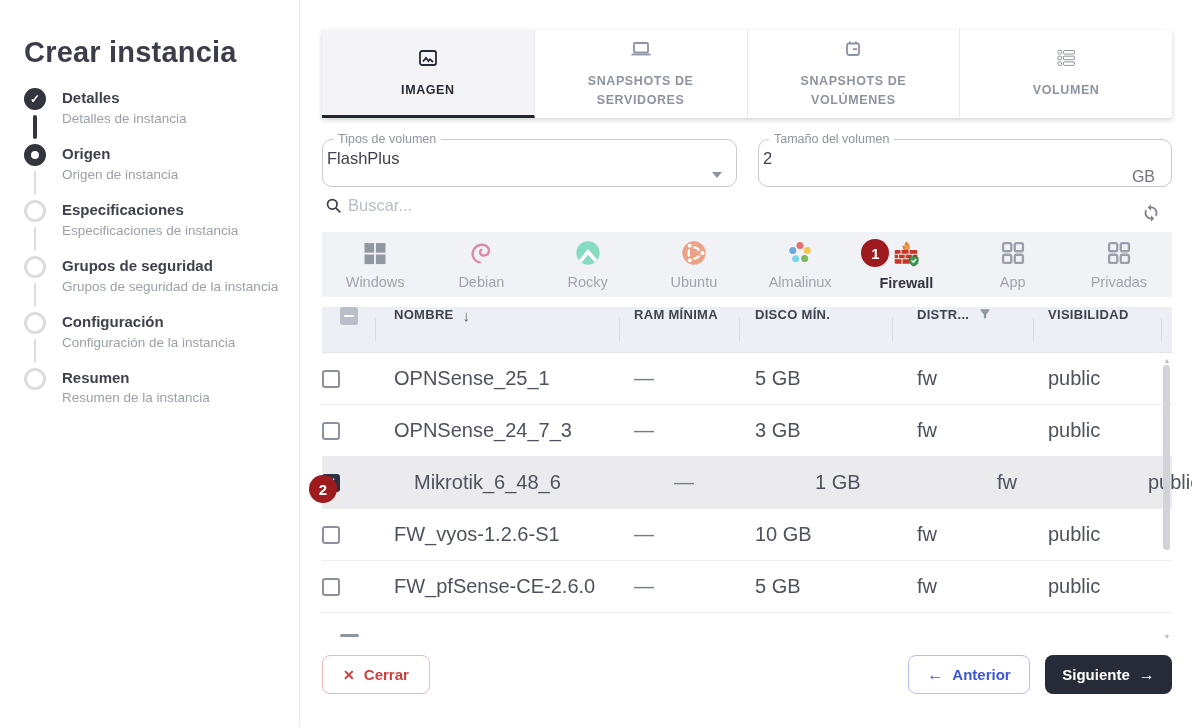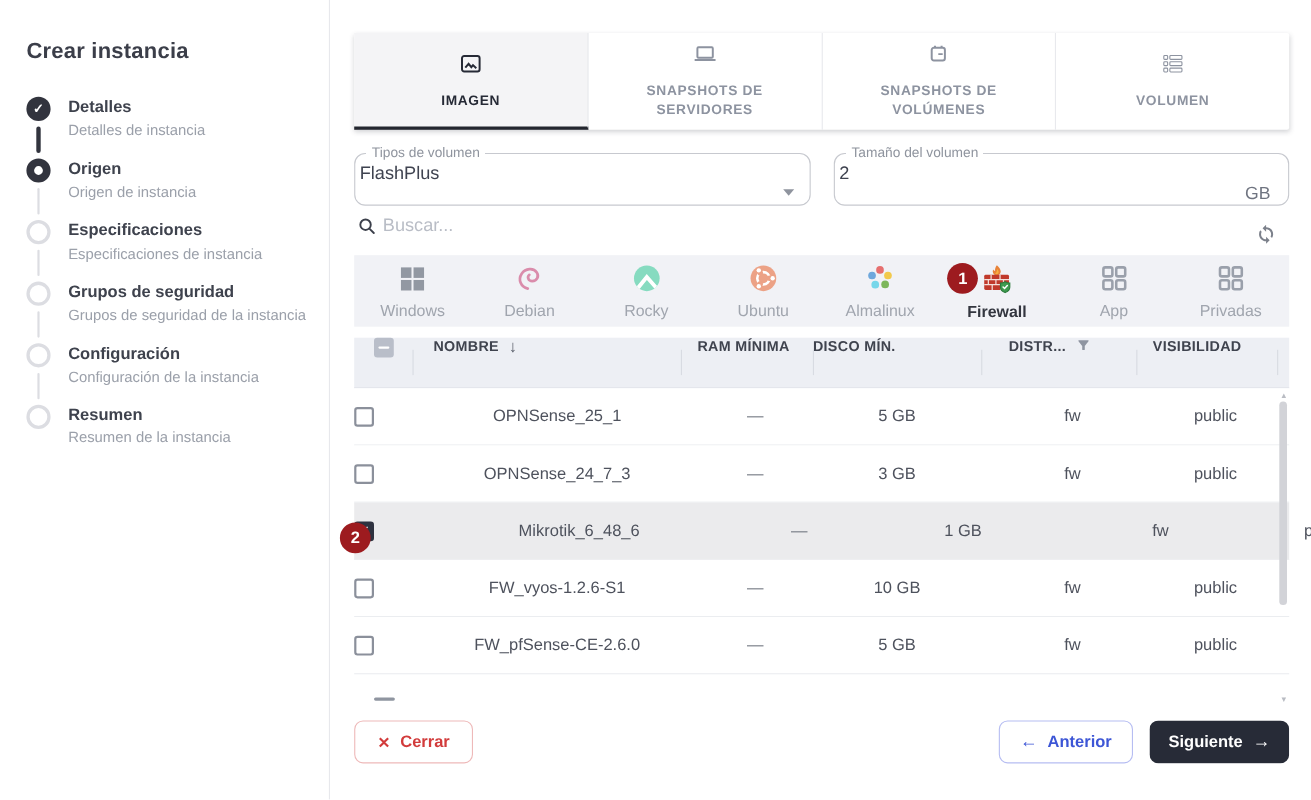--- a/index.html
+++ b/index.html
@@ -2,21 +2,21 @@
 <html><head>
 <meta charset="utf-8">
 <style>
   * { box-sizing: border-box; margin: 0; padding: 0; }
   html,body { background:#fff; }
   body { font-family: "Liberation Sans", sans-serif; color:#3e424d; }
   .canvas { position:relative; width:1192px; height:727px; background:#fff; overflow:hidden; }
 
   
   .sidebar { position:absolute; left:0; top:0; width:300px; height:727px; border-right:1px solid #e7e8ec; background:#fff; }
-  .page-title { position:absolute; left:24px; top:36px; font-size:20px; font-weight:700; color:#3b3e49; letter-spacing:.2px; }
+  .page-title { position:absolute; left:24px; top:36px; font-size:29px; font-weight:700; color:#3b3e49; letter-spacing:.2px; }
   .stepper { position:absolute; left:24px; top:88px; width:264px; }
   .step { display:flex; gap:16px; }
   .rail { width:22px; display:flex; flex-direction:column; align-items:center; flex:0 0 22px; }
   .circle { width:22px; height:22px; border-radius:50%; flex:0 0 22px; display:flex; align-items:center; justify-content:center; background:#fff; }
   .circle.completed { background:#32343e; }
   .circle.completed .check { color:#fff; font-size:12px; font-weight:700; line-height:1; }
   .circle.active { border:7px solid #32343e; }
   .circle.pending { border:3px solid #dcdde2; }
   .conn { width:2px; background:#dcdde2; flex:1; min-height:22px; margin:5px 0; border-radius:2px; }
   .conn.dark { width:4px; background:#32343e; }
@@ -66,28 +66,28 @@
   .table { position:absolute; left:0; top:307px; width:850px; height:338px; }
   .thead, .trow { display:grid; grid-template-columns:53px 244px 120px 153px 141px 129px; padding-right:10px; align-items:center; }
   .thead { height:46px; background:#edeff4; border-bottom:1px solid #e2e4ea; }
   .th { position:relative; height:100%; display:flex; align-items:flex-start; font-size:13px; font-weight:700; color:#3f434e; letter-spacing:.3px; }
   .th::before { content:''; position:absolute; left:0; top:11px; bottom:11px; width:1px; background:#d8dbe2; }
   .th.c0::before { display:none; }
   .th.c5::after { content:''; position:absolute; right:0; top:11px; bottom:11px; width:1px; background:#d8dbe2; }
   .c0 { justify-content:center; }
   .c1 { padding-left:19px; }
   .c2 { padding-left:15px; }
-  .c3 { }
+  .c3 { padding-left:16px; }
   .c4 { padding-left:25px; }
   .c5 { padding-left:15px; }
   .sort-arrow { font-size:15px; color:#555a66; margin-left:9px; font-weight:400; }
   .funnel { margin-left:9px; }
 
   .trow { height:52px; background:#fff; border-bottom:1px solid #ebedf0; cursor:pointer; }
-  .trow .cell { font-size:15px; color:#4e525d;text-align:center; }
+  .trow .cell { font-size:20px; color:#4e525d; }
   .trow .dash { color:#767b85; }
   .trow.selected { background:#ebebed;gap:20px; }
 
   .cb { width:18px; height:18px; border-radius:3px; border:2px solid #8b909b; background:#fff; display:flex; align-items:center; justify-content:center; cursor:pointer; }
   .cb.ind { border:none; background:#b9bec9; }
   .cb.ind::after { content:''; width:10px; height:2px; background:#fff; border-radius:1px; }
   .cb.checked { border:none; background:#2e3240; color:#fff; font-size:13px; font-weight:700; }
 
   .partial-cb { position:absolute; left:18px; top:327px; width:19px; height:3px; background:#8f95a0; border-radius:2px; }
 

